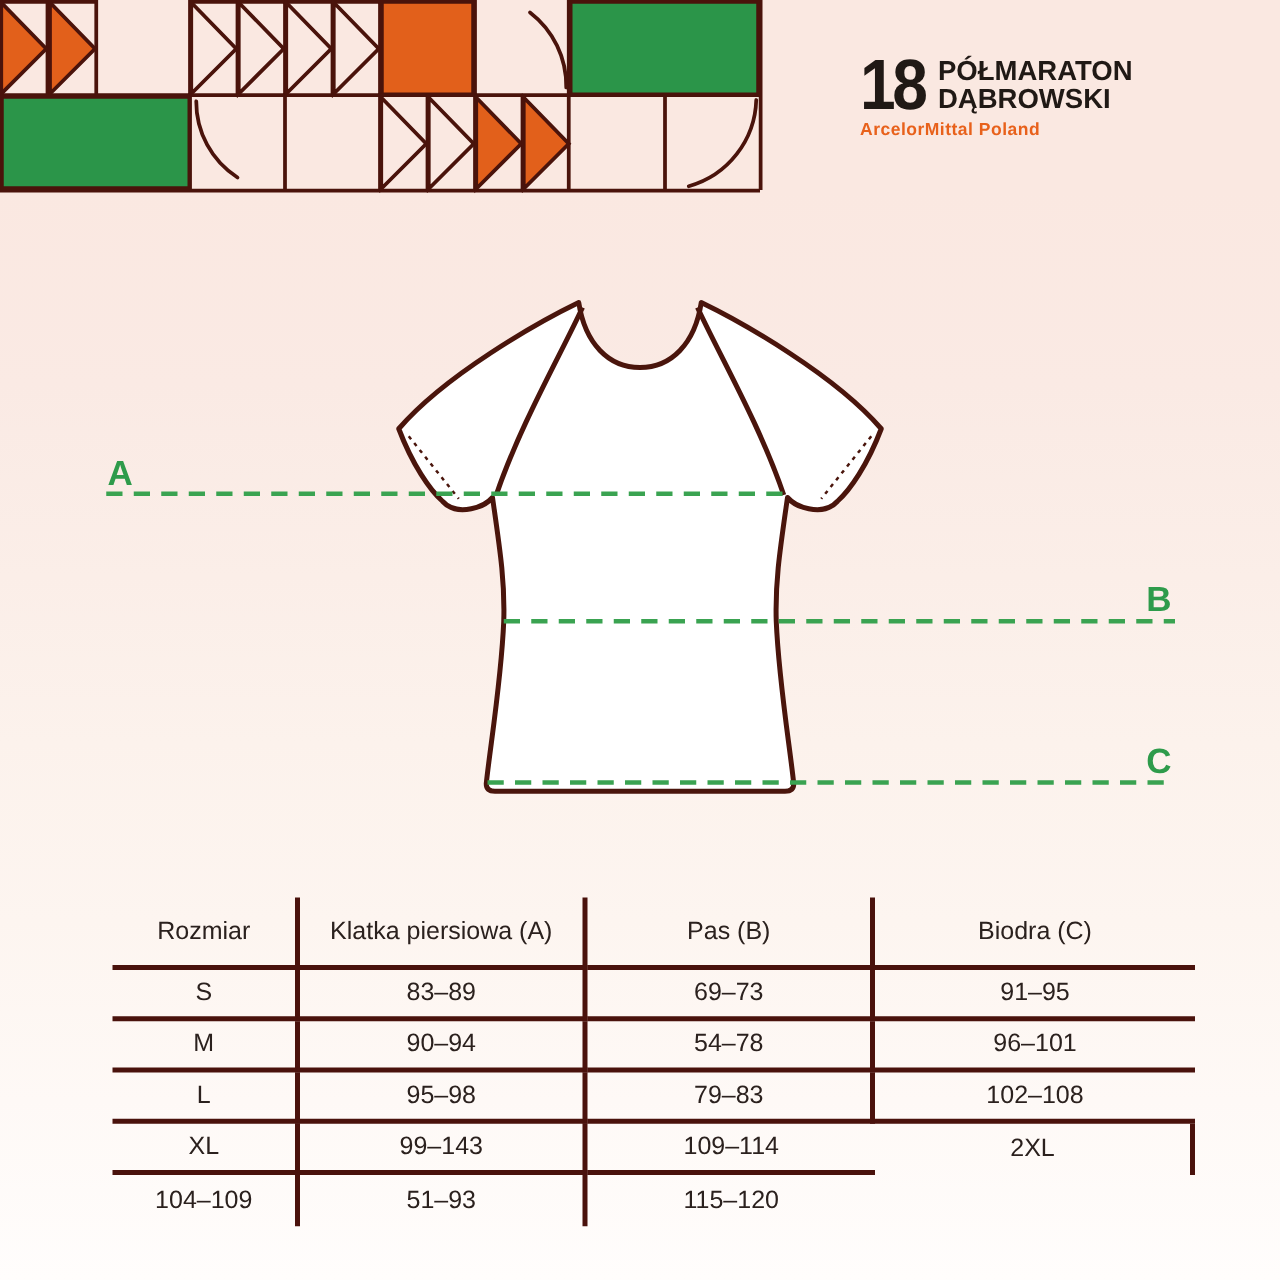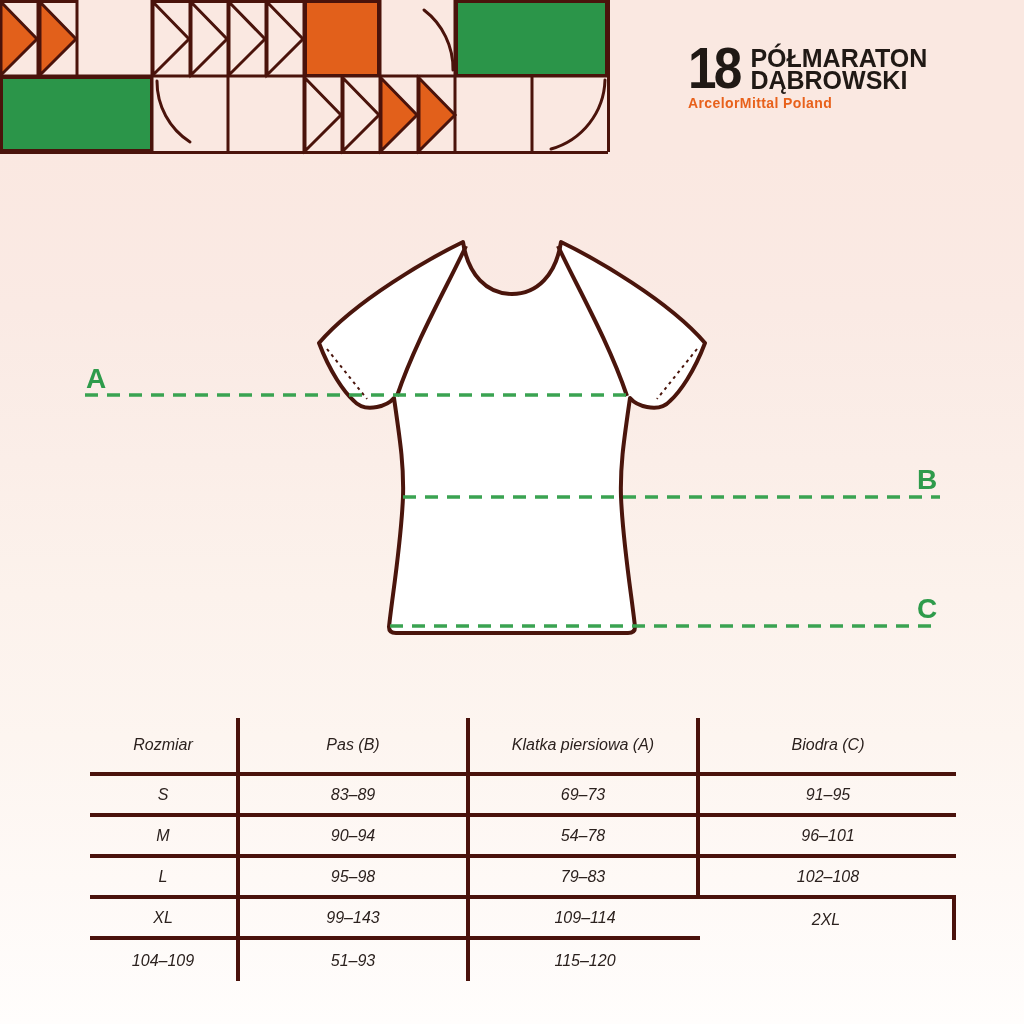--- a/index.html
+++ b/index.html
@@ -5,32 +5,32 @@
   html,body{margin:0;padding:0;}
   body{
     width:1024px;height:1024px;position:relative;overflow:hidden;
     font-family:"Liberation Sans",sans-serif;
     background:linear-gradient(180deg,
       #FAE8E1 0%, #FAE8E1 15%, #FAEAE4 30%, #FBEEE8 45%,
       #FCF2EC 58%, #FDF5F0 72%, #FEF9F6 86%, #FFFDFC 100%);
   }
   .banner{position:absolute;left:0;top:0;}
   .logo{position:absolute;left:688px;top:46px;color:#201915;}
-  .logo-top{display:flex;align-items:center;gap:5px;}
+  .logo-top{display:flex;align-items:flex-start;gap:5px;}
   .logo-number{font-size:57px;font-weight:bold;line-height:45px;letter-spacing:-3px;
     transform:scaleX(.9);transform-origin:left top;display:inline-block;}
-  .logo-words{display:flex;flex-direction:column;font-size:25px;line-height:22px;
+  .logo-words{display:flex;flex-direction:column;font-size:22px;line-height:22px;
     font-weight:bold;letter-spacing:0;}
   .logo-sponsor{margin-top:4px;font-size:14px;font-weight:bold;color:#E8611B;letter-spacing:.4px;}
   .diagram{position:absolute;left:0;top:0;}
   .diagram text{font-family:"Liberation Sans",sans-serif;font-weight:bold;font-size:28px;fill:#2E9B4B;}
   .size-table{position:absolute;left:90px;top:718px;width:866px;display:grid;
     grid-template-columns:150px 230px 230px 256px;}
   .st-cell{box-sizing:border-box;display:flex;align-items:center;justify-content:center;
-    font-size:16px;color:#2B211E;height:41px;font-style:italic;}
+    font-size:20px;color:#2B211E;height:41px;}
   .st-h{height:58px;border-bottom:4px solid #4A120C;}
   .st-cell.vline{border-right:4px solid #4A120C;}
   .st-c{border-bottom:4px solid #4A120C;}
   .st-c.no-bb{border-bottom:none;}
 </style>
 </head>
 <body>
 
 <svg class="banner" width="612" height="156" viewBox="0 0 612 156">
   <g stroke="#4A130B" stroke-width="3" fill="none">
@@ -108,22 +108,22 @@
   <path fill="none" stroke="#3AA351" stroke-width="3.5" stroke-dasharray="13 9" d="M403,497 L940,497"></path>
   <path fill="none" stroke="#3AA351" stroke-width="3.5" stroke-dasharray="13 9" d="M390,626 L940,626"></path>
 
   <text x="86" y="388">A</text>
   <text x="917" y="489">B</text>
   <text x="917" y="618">C</text>
 </svg>
 
 <div class="size-table">
   <div class="st-cell st-h vline">Rozmiar</div>
+  <div class="st-cell st-h vline">Klatka piersiowa (A)</div>
   <div class="st-cell st-h vline">Pas (B)</div>
-  <div class="st-cell st-h vline">Klatka piersiowa (A)</div>
   <div class="st-cell st-h">Biodra (C)</div>
 
   <div class="st-cell st-c vline">S</div>
   <div class="st-cell st-c vline">83–89</div>
   <div class="st-cell st-c vline">69–73</div>
   <div class="st-cell st-c">91–95</div>
 
   <div class="st-cell st-c vline">M</div>
   <div class="st-cell st-c vline">90–94</div>
   <div class="st-cell st-c vline">54–78</div>

